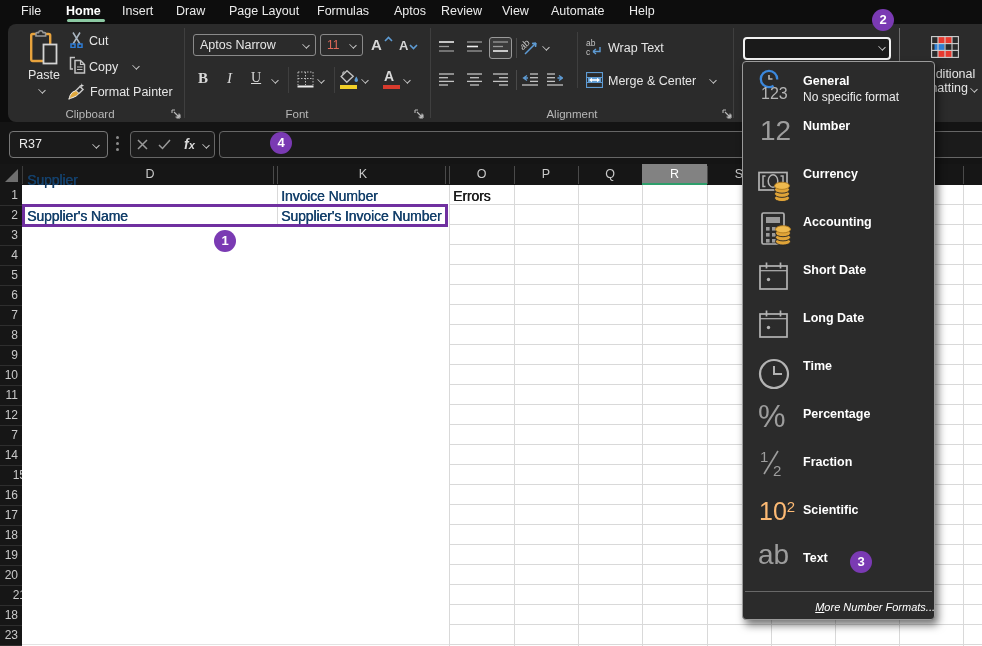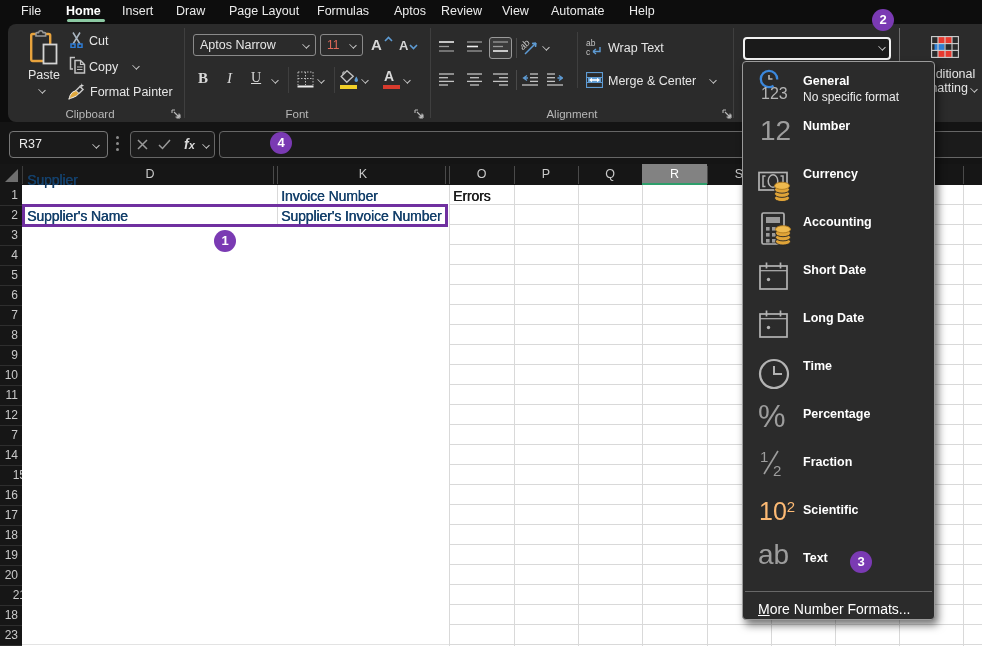--- a/index.html
+++ b/index.html
@@ -447,19 +447,19 @@
   </svg>
   <div class="abs" style="left:61px;top:394px;font-size:12.5px;font-weight:bold;color:#fff;">Fraction</div>
 
   <div class="abs" style="left:17px;top:436px;font-size:25px;color:#fdba74;">10<span style="font-size:15px;vertical-align:8px;">2</span></div>
   <div class="abs" style="left:61px;top:442px;font-size:12.5px;font-weight:bold;color:#fff;">Scientific</div>
 
   <div class="abs" style="left:16px;top:478px;font-size:28px;color:#9d9d9d;">ab</div>
   <div class="abs" style="left:61px;top:490px;font-size:12.5px;font-weight:bold;color:#fff;">Text</div>
 
   <div class="abs" style="left:3px;top:530px;width:187px;height:1px;background:#686868;"></div>
-  <div class="abs" style="left:16px;top:540px;width:177px;text-align:left;font-size:14px;color:#fff;"><span style="text-decoration:underline;">M</span>ore Number Formats...</div>
+  <div class="abs" style="left:16px;top:540px;width:177px;text-align:right;font-size:11px;color:#fff;font-style:italic;"><span style="text-decoration:underline;">M</span>ore Number Formats...</div>
 </div>
 
 <div class="abs" style="left:214px;top:230px;width:22px;height:22px;border-radius:50%;background:#7a3ab3;color:#fff;font-size:13px;font-weight:bold;text-align:center;line-height:22px;">1</div>
 <div class="abs" style="left:872px;top:9px;width:22px;height:22px;border-radius:50%;background:#7a3ab3;color:#fff;font-size:13px;font-weight:bold;text-align:center;line-height:22px;">2</div>
 <div class="abs" style="left:850px;top:551px;width:22px;height:22px;border-radius:50%;background:#7a3ab3;color:#fff;font-size:13px;font-weight:bold;text-align:center;line-height:22px;">3</div>
 <div class="abs" style="left:270px;top:132px;width:22px;height:22px;border-radius:50%;background:#7a3ab3;color:#fff;font-size:13px;font-weight:bold;text-align:center;line-height:22px;">4</div>
 
 </body></html>

